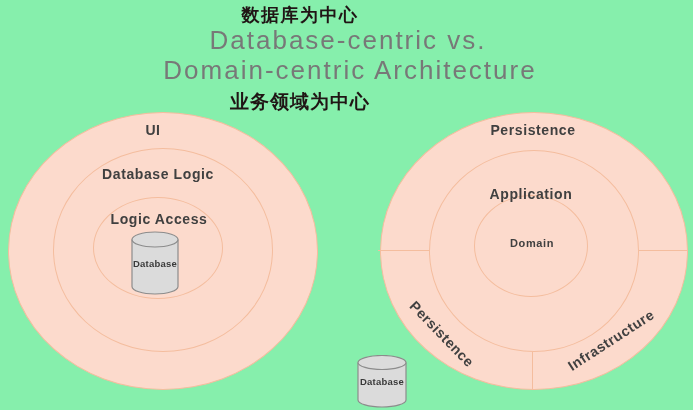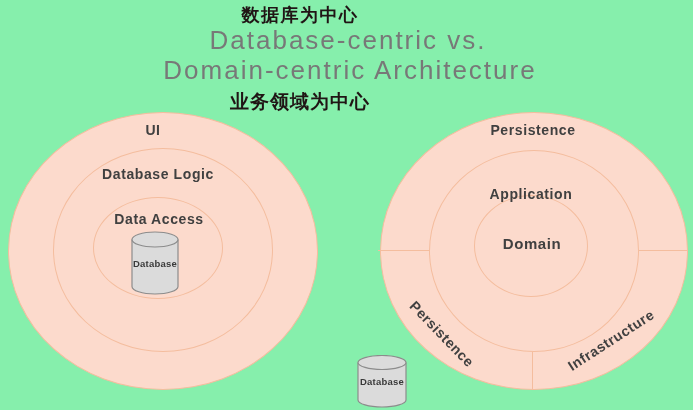--- a/index.html
+++ b/index.html
@@ -23,21 +23,21 @@
   .ellipse{
     position:absolute;border-radius:50%;box-sizing:border-box;
     border:1px solid #f4bd9e;
   }
   .filled{background:#fcdacc;}
   .divider{position:absolute;background:#f4bd9e;}
   .lbl{
     position:absolute;transform:translate(-50%,-50%);
     color:#404040;font-weight:700;font-size:14px;letter-spacing:.6px;white-space:nowrap;
   }
-  .lbl-domain{font-size:15px;}
+  .lbl-domain{font-size:11px;}
   .lbl-rot-left{transform:translate(-50%,-50%) rotate(46deg);}
   .lbl-rot-right{transform:translate(-50%,-50%) rotate(-33deg);}
   .cyl{position:absolute;}
   .cyl text{
     font-family:"Liberation Sans",sans-serif;font-weight:700;
     fill:#3a3a3a;letter-spacing:.2px;
   }
 </style>
 </head>
 <body>
@@ -48,21 +48,21 @@
   <div class="title-line title-2">Domain-centric Architecture</div>
   <div class="title-line title-1">Database-centric vs.</div>
   <div class="cn-note cn-bottom">业务领域为中心</div>
 
   <div class="ellipse filled" style="left:8px;top:112px;width:310px;height:278px;"></div>
   <div class="ellipse" style="left:53px;top:148px;width:220px;height:204px;"></div>
   <div class="ellipse" style="left:93px;top:197px;width:130px;height:102px;"></div>
 
   <div class="lbl" style="left:153px;top:130px;">UI</div>
   <div class="lbl" style="left:158px;top:174px;">Database Logic</div>
-  <div class="lbl" style="left:159px;top:219px;">Data Access</div>
+  <div class="lbl" style="left:159px;top:219px;">Logic Access</div>
 
   <svg class="cyl" style="left:131px;top:231px;" width="48" height="64" viewBox="0 0 48 64">
     <path d="M1 8.5 L1 55.5 A23 7.5 0 0 0 47 55.5 L47 8.5" fill="#dbdbdb" stroke="#8c8c8c" stroke-width="1.2"></path>
     <ellipse cx="24" cy="8.5" rx="23" ry="7.5" fill="#dbdbdb" stroke="#8c8c8c" stroke-width="1.2"></ellipse>
     <text x="24" y="36" font-size="9.5" text-anchor="middle">Database</text>
   </svg>
 
   <div class="ellipse filled" style="left:380px;top:112px;width:308px;height:278px;"></div>
   <div class="ellipse" style="left:429px;top:150px;width:210px;height:202px;"></div>
   <div class="ellipse" style="left:474px;top:195px;width:114px;height:102px;"></div>

